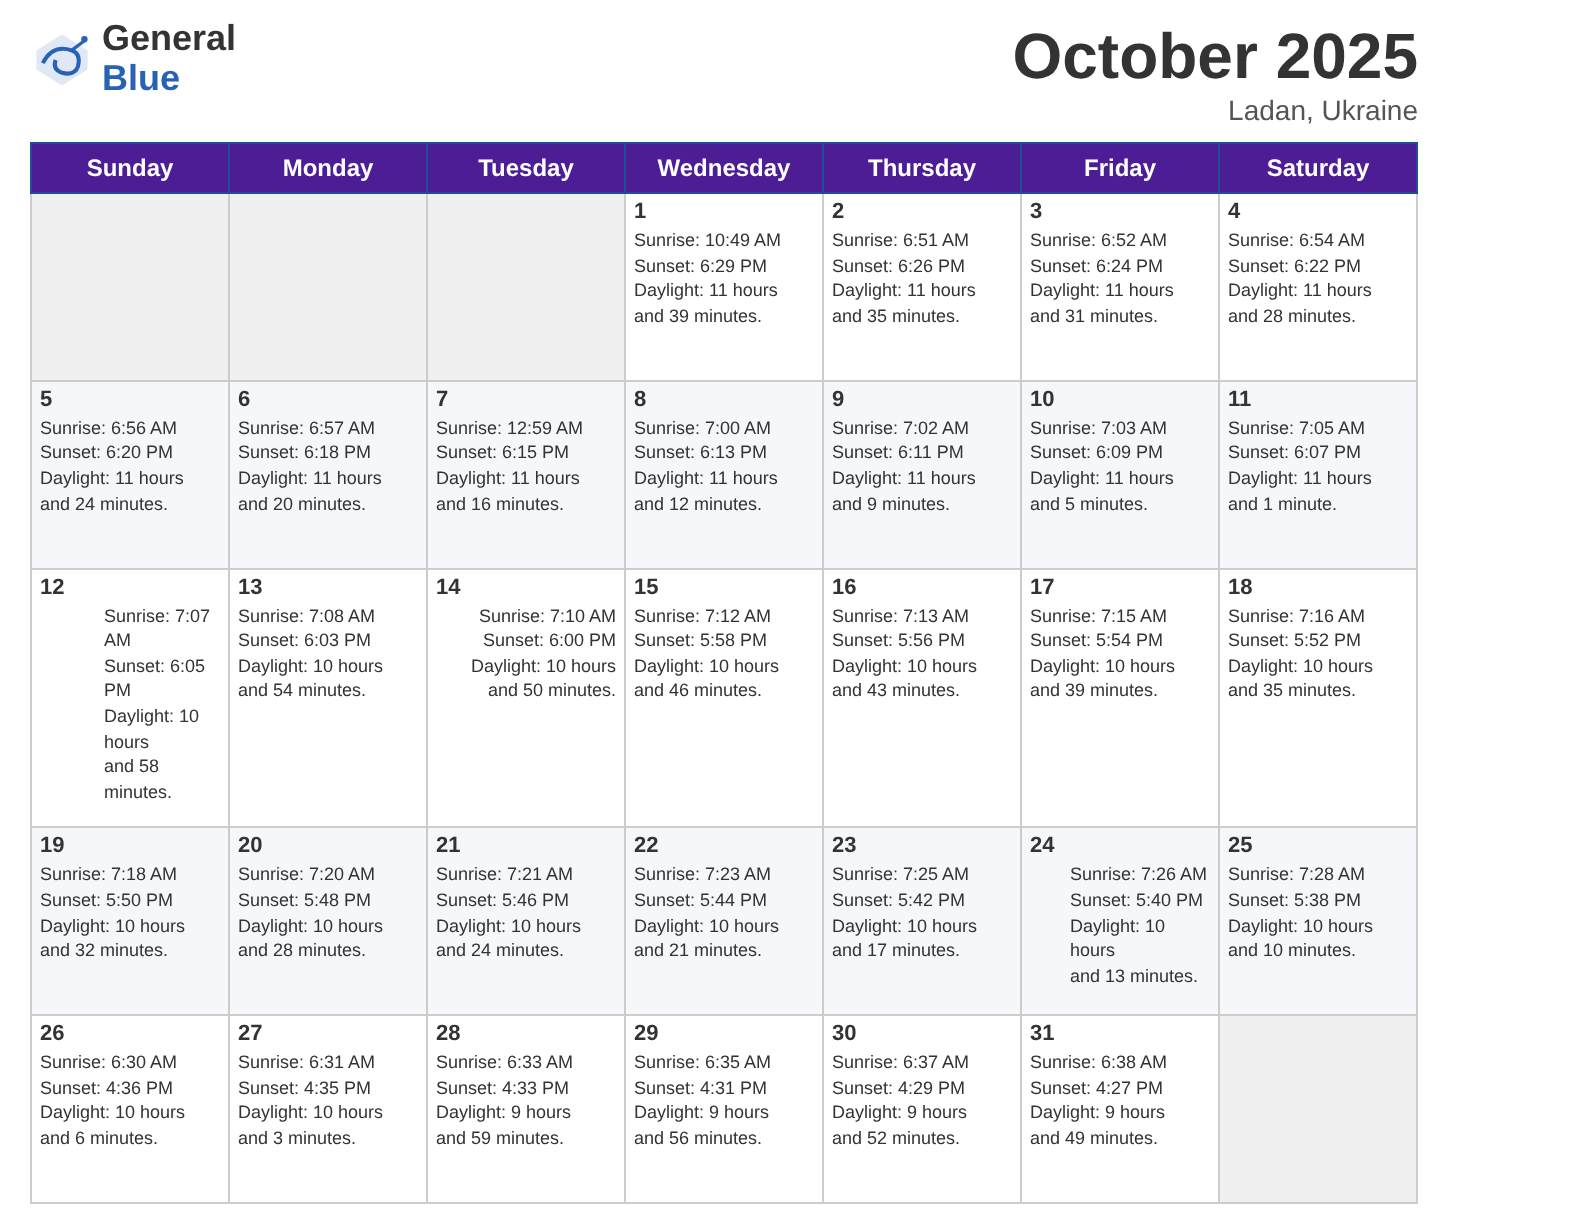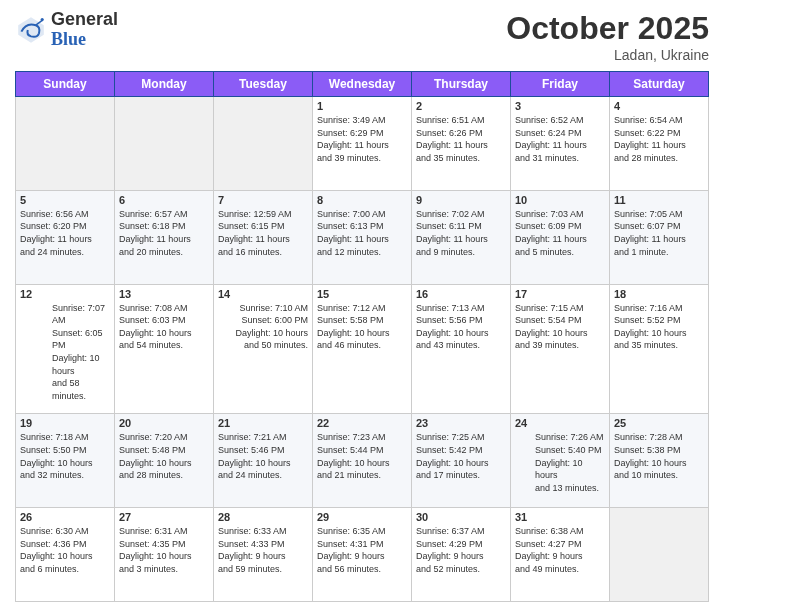--- a/index.html
+++ b/index.html
@@ -27,21 +27,21 @@
       display: flex;
       align-items: center;
       gap: 4px;
     }
     .logo-text {
       font-size: 18px;
       font-weight: bold;
       line-height: 1.1;
     }
     .logo-general { color: #333; }
-    .logo-blue { color: #2962b5; font-family: Liberation Serif, serif; }
+    .logo-blue { color: #2962b5; }
     .logo-icon {
       width: 32px;
       height: 32px;
     }
     .title-block {
       text-align: right;
     }
     .month-title {
       font-size: 32px;
       font-weight: bold;
@@ -52,21 +52,21 @@
       color: #555;
     }
     .calendar {
       flex: 1;
       border: 1px solid #ccc;
       border-collapse: collapse;
       width: 100%;
       table-layout: fixed;
     }
     .calendar thead tr th {
-      background-color: #8b5cf6;
+      background-color: #4c1d95;
       color: #fff;
       text-align: center;
       font-size: 12px;
       font-weight: bold;
       padding: 5px 14px;
       border: 1px solid #1e4d9a;
     }
     .calendar tbody tr td {
       vertical-align: top;
       border: 1px solid #ccc;
@@ -129,21 +129,21 @@
           <th>Saturday</th>
         </tr>
     </thead>
     <tbody id="calendar-body">
     <tr>
           <td class="empty"></td>
           <td class="empty"></td>
           <td class="empty"></td>
           <td>
             <span class="day-number">1</span>
-            <div class="day-info" style="white-space: pre-line;">Sunrise: 3:49 AM
+            <div class="day-info" style="white-space: pre-line;">Sunrise: 10:49 AM
 Sunset: 6:29 PM
 Daylight: 11 hours
 and 39 minutes.</div>
           </td>
           <td>
             <span class="day-number">2</span>
             <div class="day-info" style="white-space: pre-line;">Sunrise: 6:51 AM
 Sunset: 6:26 PM
 Daylight: 11 hours
 and 35 minutes.</div>

